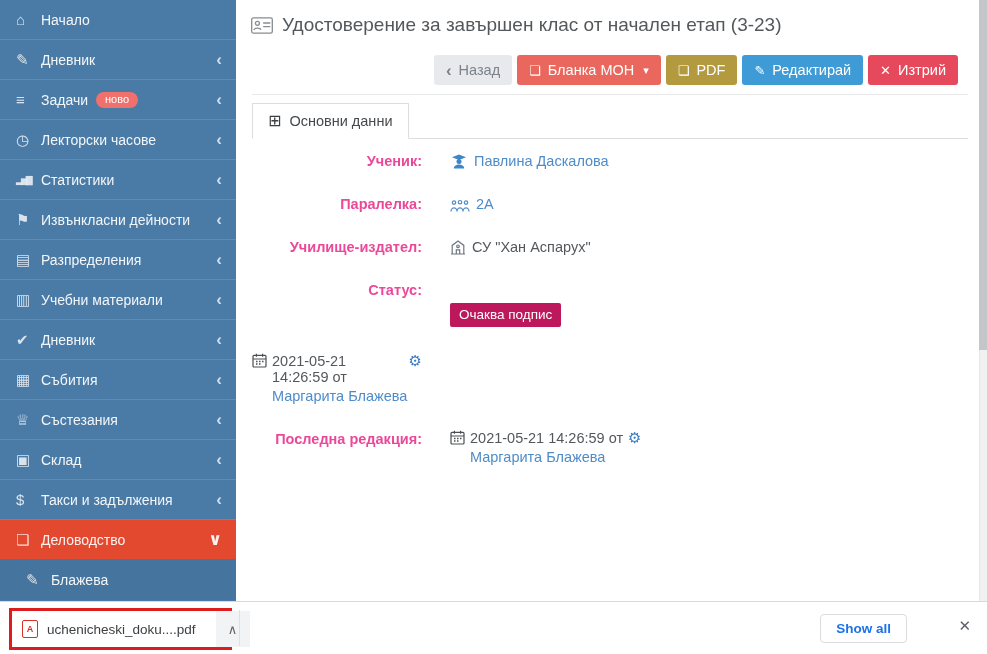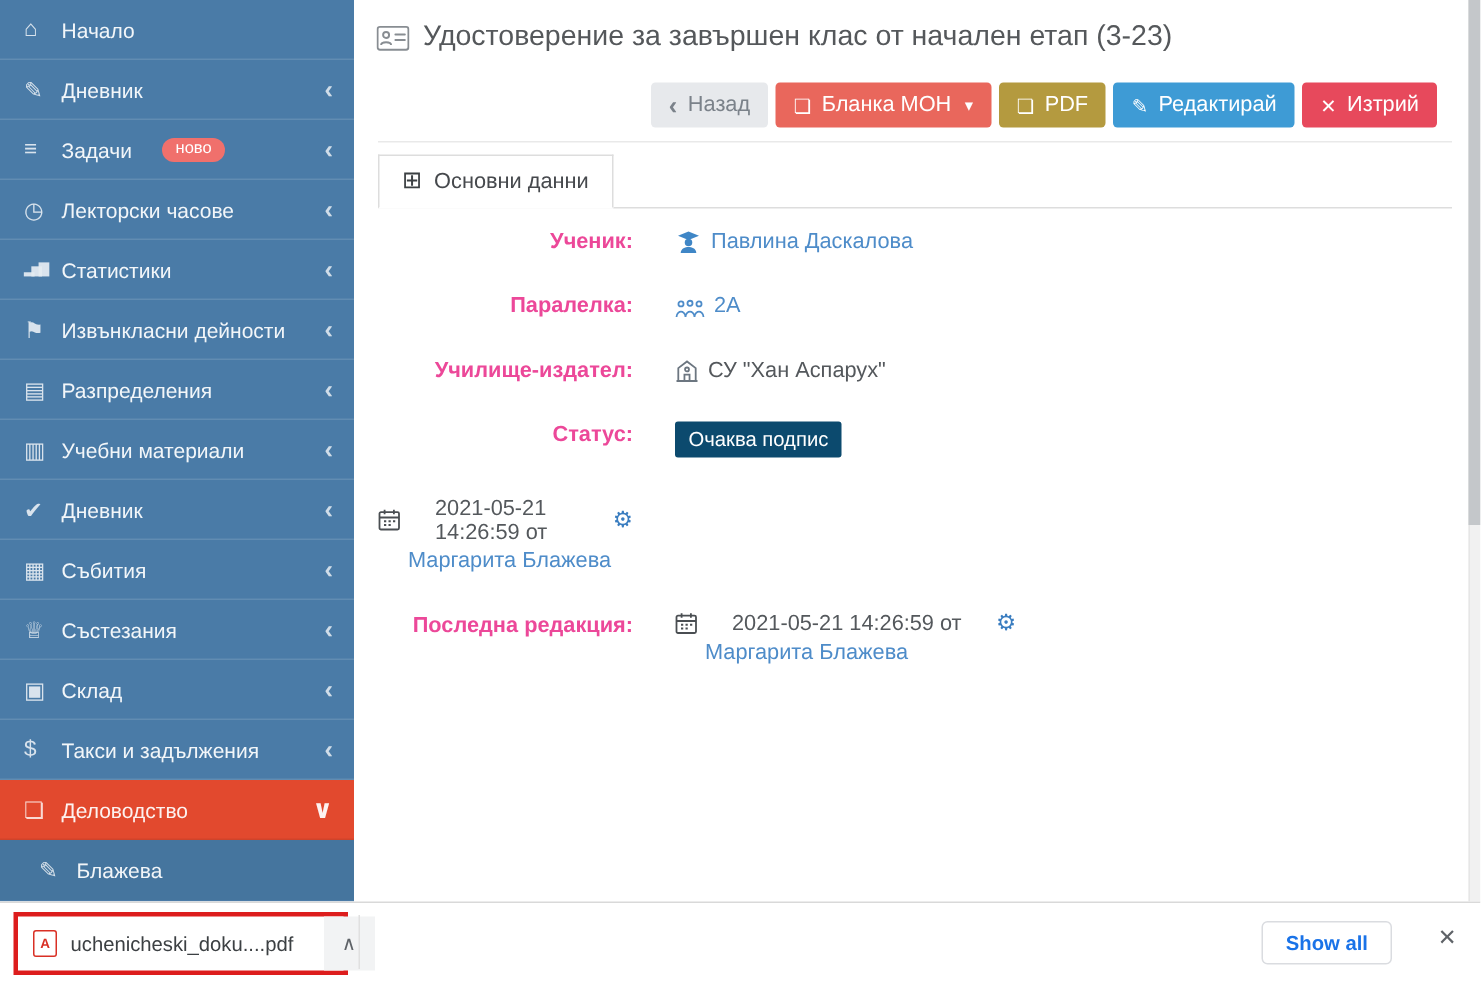--- a/index.html
+++ b/index.html
@@ -16,21 +16,21 @@
     border-bottom:1px solid rgba(255,255,255,.13);cursor:pointer;
   }
   .nav-item .nico{width:25px;flex:0 0 25px;text-align:left;font-size:15px;opacity:.85;}
   .nav-item .nico.chart-glyph{font-size:9px;letter-spacing:-2px;}
   .nav-item .nlbl{white-space:nowrap;}
   .nav-item .chev{margin-left:auto;font-size:17px;line-height:1;opacity:.8;font-weight:bold;}
   .nav-item.active{background:#e2492e;border-bottom:1px solid rgba(0,0,0,.08);}
   .nav-item.active .chev{opacity:1;}
   .nav-item.sub{background:#45759e;padding-left:26px;border-bottom:none;}
   .badge-new{
-    margin-left:20px;background:#f0706c;color:#fff;font-size:11px;
+    margin-left:8px;background:#f0706c;color:#fff;font-size:11px;
     padding:2px 9px 3px;border-radius:10px;line-height:1;
   }
   
   .page-title{
     position:absolute;left:251px;top:14px;display:flex;align-items:center;gap:9px;
     font-size:19px;color:#55585b;
   }
   .toolbar{position:absolute;top:55px;right:29px;display:flex;gap:5px;}
   .btn{
     display:inline-flex;align-items:center;gap:7px;height:30px;box-sizing:border-box;
@@ -53,23 +53,23 @@
     background:#fff;border:1px solid #ddd;border-bottom:1px solid #fff;
     font-size:14.5px;color:#46494d;cursor:pointer;
   }
   .tab .tico{font-size:16px;color:#3c4043;line-height:1;}
   
   .fields{position:absolute;top:152px;left:252px;width:716px;}
   .frow{display:grid;grid-template-columns:170px 1fr;column-gap:28px;margin-bottom:26px;}
   .flabel{text-align:right;font-weight:bold;color:#ec4899;font-size:14.5px;padding-top:1px;}
   .fvalue{display:flex;align-items:flex-end;gap:6px;font-size:14.5px;color:#54585c;}
   .fvalue.col{flex-direction:column;align-items:flex-start;gap:3px;}
-  .dline{display:flex;align-items:center;gap:23px;}
+  .dline{display:flex;gap:5px;}
   a.link{color:#4e8cc9;text-decoration:none;cursor:pointer;}
-  .status-badge{background:#0c4a6e;color:#fff;font-size:13.5px;padding:5px 9px;border-radius:2px;line-height:1;}
+  .status-badge{background:#be185d;color:#fff;font-size:13.5px;padding:5px 9px;border-radius:2px;line-height:1;margin-top:22px;}
   .gear{color:#3a7dc0;font-size:15px;line-height:1;}
   .by-link{margin-left:20px;}
   
   .sb-track{position:absolute;right:0;top:0;width:8px;height:601px;background:#f1f1f1;border-left:1px solid #e6e6e6;box-sizing:border-box;}
   .sb-thumb{position:absolute;right:0;top:0;width:8px;height:350px;background:#c4c7ca;}
   
   .shelf{position:absolute;left:0;top:601px;width:987px;height:53px;background:#fff;border-top:1px solid #d9d9d9;box-sizing:border-box;}
   .dl-annotation{
     position:absolute;left:9px;top:6px;width:223px;height:42px;box-sizing:border-box;
     border:3px solid #dd1d1d;background:#fff;display:flex;align-items:center;
@@ -80,21 +80,21 @@
     margin-left:10px;width:16px;height:18px;flex:0 0 16px;position:relative;
     border:1.5px solid #d93025;border-radius:2px;box-sizing:border-box;
     color:#d93025;font-size:9px;font-weight:bold;display:flex;align-items:center;justify-content:center;
   }
   .dl-expand{
     width:34px;height:100%;background:#f2f3f4;display:flex;align-items:center;justify-content:center;
     color:#5f6368;font-size:13px;cursor:pointer;
   }
   .shelf-divider{position:absolute;left:239px;top:8px;width:1px;height:36px;background:#e0e0e0;}
   .show-all{
-    position:absolute;right:59px;top:12px;height:29px;box-sizing:border-box;display:flex;align-items:center;
+    position:absolute;right:80px;top:12px;height:29px;box-sizing:border-box;display:flex;align-items:center;
     padding:0 15px;border:1px solid #dadce0;border-radius:4px;background:#fff;
     color:#1a73e8;font-size:13.5px;font-weight:600;cursor:pointer;font-family:inherit;
   }
   .shelf-close{position:absolute;right:16px;top:16px;color:#5f6368;font-size:15px;line-height:1;cursor:pointer;}
   svg{display:block;}
 </style>
 </head>
 <body>
 
 <div class="sidebar">

